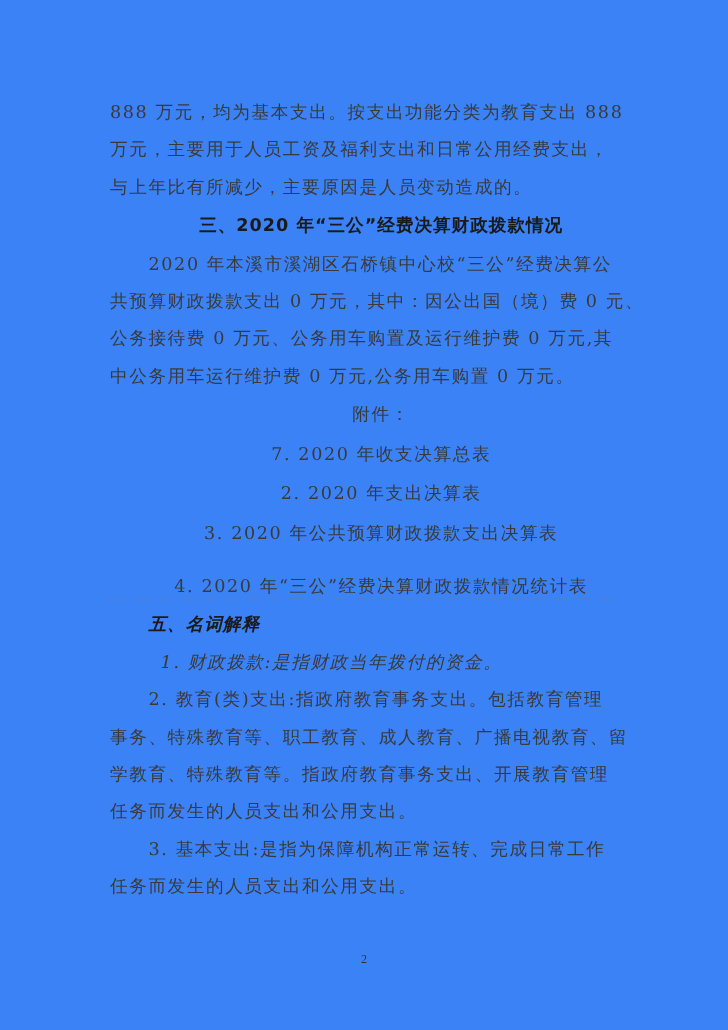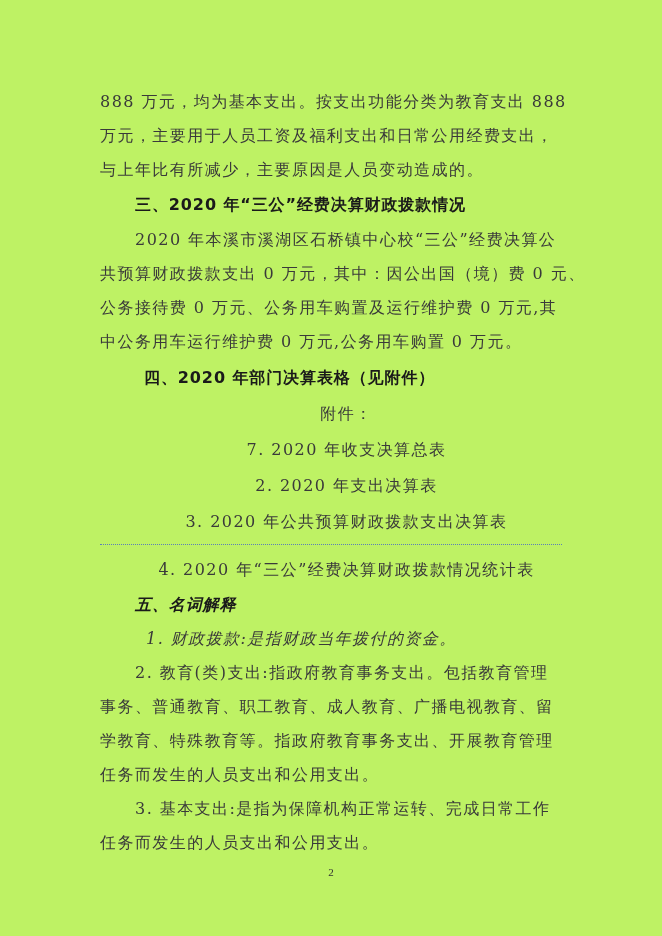--- a/index.html
+++ b/index.html
@@ -1,36 +1,36 @@
 <!DOCTYPE html>
 <html><head>
 <meta charset="utf-8">
 <style>
   html, body { margin: 0; padding: 0; background: #ffffff; }
   body { width: 662px; height: 936px; position: relative; overflow: hidden; }
   .page {
-    position: absolute; left: 0; top: 0; width: 662px; height: 936px; background: #bef264;
+    position: absolute; left: 0; top: 0; width: 662px; height: 936px; background: #3b82f6;
   }
   .content {
     position: absolute; left: 100px; top: 85px; width: 458px;
     font-family: "DejaVu Serif", "Liberation Serif", serif;
     color: #3a3a3a;
     font-size: 16px;
     letter-spacing: 1.45px;
   }
   .line {
     height: 34px; line-height: 34px; white-space: nowrap; overflow: visible;
   }
   .ind2 { padding-left: 35px; }
   .ind1 { padding-left: 46px; font-style: italic; }
   .heading {
     font-family: "DejaVu Sans", "Liberation Sans", sans-serif;
     font-weight: bold; color: #1a1a1a; letter-spacing: 0.9px;
   }
-  .h3 { padding-left: 35px; height: 36px; line-height: 36px; }
+  .h3 { padding-left: 35px; height: 36px; line-height: 36px; text-align: center; }
   .h4 { padding-left: 44px; height: 37px; line-height: 37px; }
   .h5 { padding-left: 35px; height: 34px; line-height: 34px; font-style: italic; }
   .gap { height: 2px; }
   .att { height: 36px; line-height: 36px; padding-left: 35px; text-align: center; }
   .divider {
     position: absolute; left: 100px; width: 462px; top: 544px; height: 0;
     border-top: 1px dotted #5b7fb8;
   }
   .page-number {
     position: absolute; left: 0; width: 662px; text-align: center; top: 866px;
@@ -46,32 +46,31 @@
     <div class="line">888 万元，均为基本支出。按支出功能分类为教育支出 888</div>
     <div class="line">万元，主要用于人员工资及福利支出和日常公用经费支出，</div>
     <div class="line">与上年比有所减少，主要原因是人员变动造成的。</div>
 
     <div class="heading h3">三、2020 年“三公”经费决算财政拨款情况</div>
     <div class="line ind2">2020 年本溪市溪湖区石桥镇中心校“三公”经费决算公</div>
     <div class="line">共预算财政拨款支出 0 万元，其中：因公出国（境）费 0 元、</div>
     <div class="line">公务接待费 0 万元、公务用车购置及运行维护费 0 万元,其</div>
     <div class="line">中公务用车运行维护费 0 万元,公务用车购置 0 万元。</div>
 
-    <div class="heading h4">四、2020 年部门决算表格（见附件）</div>
     <div class="att">附件：</div>
     <div class="att">7. 2020 年收支决算总表</div>
     <div class="att">2. 2020 年支出决算表</div>
     <div class="att">3. 2020 年公共预算财政拨款支出决算表</div>
     <div class="gap" style="height:12px"></div>
     <div class="att">4. 2020 年“三公”经费决算财政拨款情况统计表</div>
 
     <div class="heading h5">五、名词解释</div>
     <div class="line ind1">1. 财政拨款:是指财政当年拨付的资金。</div>
     <div class="line ind2">2. 教育(类)支出:指政府教育事务支出。包括教育管理</div>
-    <div class="line">事务、普通教育、职工教育、成人教育、广播电视教育、留</div>
+    <div class="line">事务、特殊教育等、职工教育、成人教育、广播电视教育、留</div>
     <div class="line">学教育、特殊教育等。指政府教育事务支出、开展教育管理</div>
     <div class="line">任务而发生的人员支出和公用支出。</div>
     <div class="line ind2">3. 基本支出:是指为保障机构正常运转、完成日常工作</div>
     <div class="line">任务而发生的人员支出和公用支出。</div>
   </div>
 
   <div class="divider"></div>
   <div class="page-number">2</div>
 </div>
 

